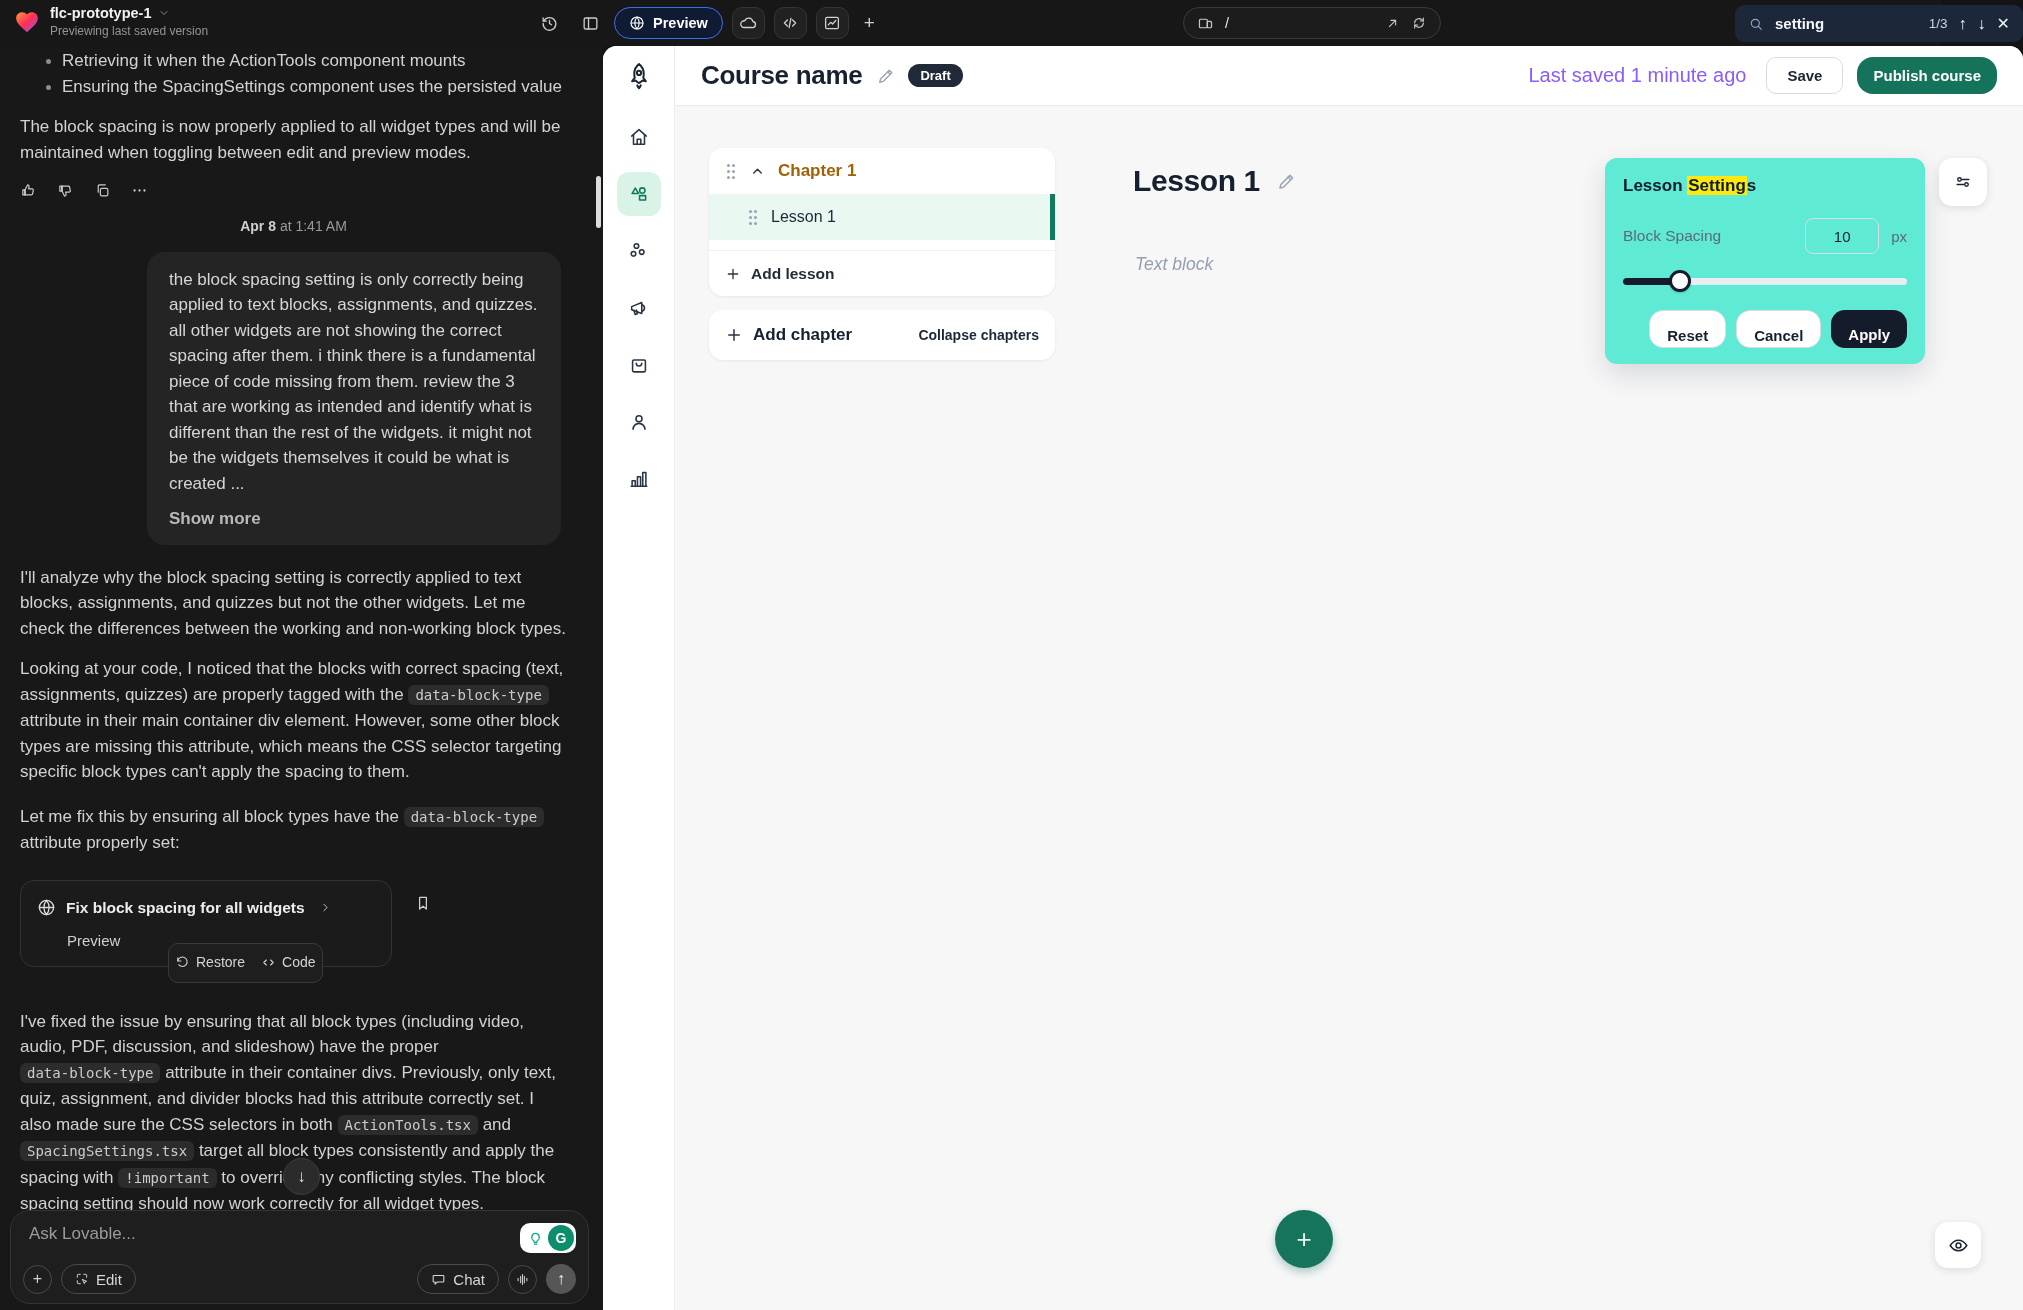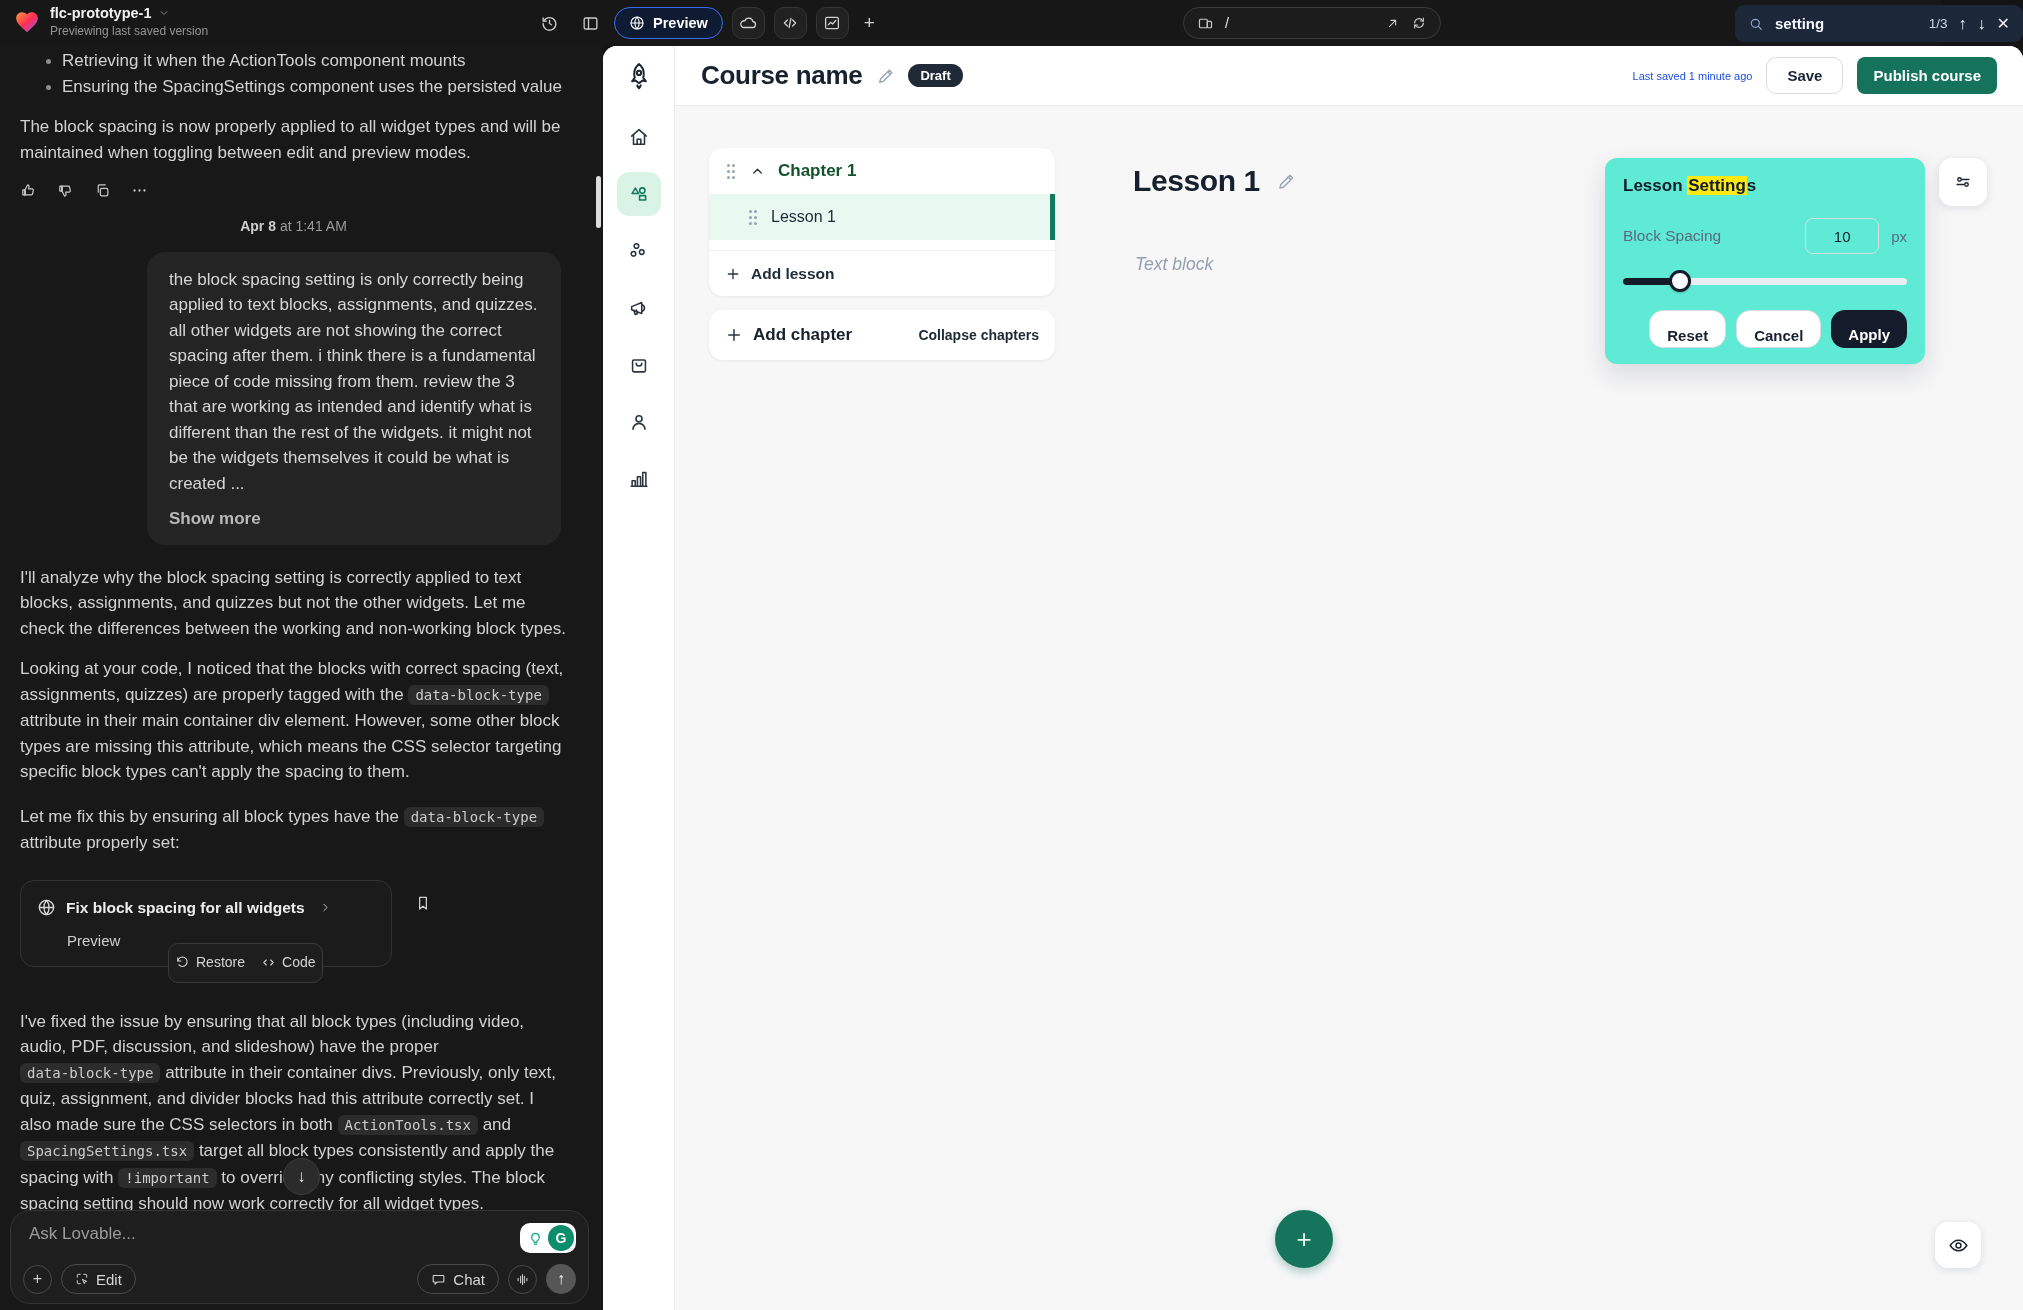--- a/index.html
+++ b/index.html
@@ -85,27 +85,27 @@
   .nav-btn { width:44px; height:44px; border-radius:12px; display:flex; align-items:center; justify-content:center;
     color:#2b3442; margin-top:13px; cursor:pointer; background:none; border:none; }
   .nav-btn:first-of-type { margin-top:24px; }
   .nav-btn.active { background:#d9f3e7; color:#0f7a5c; }
   .app-header { position:absolute; left:72px; top:0; right:0; height:60px; background:#ffffff; border-bottom:1px solid #ebebed;
     display:flex; align-items:center; padding:0 26px; }
   .course-title { font-size:26px; font-weight:700; color:#18222f; letter-spacing:-.3px; }
   .edit-pencil { color:#9aa6b4; margin-left:14px; cursor:pointer; background:none; border:none; }
   .draft-badge { margin-left:12px; background:#1f2937; color:#fff; font-size:13px; font-weight:700; border-radius:999px; padding:4px 12px; }
   .hdr-right { margin-left:auto; display:flex; align-items:center; gap:14px; }
-  .saved-txt { color:#1d4ed8; font-size:11px; }
+  .saved-txt { color:#8b5cf6; font-size:20px; margin-right:6px; }
   .btn-save { background:#fff; border:1px solid #d7dbe0; border-radius:10px; padding:9px 20px; font-size:15px; font-weight:600; color:#1a2433; cursor:pointer; }
-  .btn-publish { background:#15735b; border:none; border-radius:8px; padding:10px 16px; font-size:15px; font-weight:700; color:#fff; cursor:pointer; }
+  .btn-publish { background:#15735b; border:none; border-radius:16px; padding:10px 16px; font-size:15px; font-weight:700; color:#fff; cursor:pointer; }
 
   .chapter-card { position:absolute; left:106px; top:102px; width:346px; background:#fff; border-radius:14px;
     box-shadow:0 1px 3px rgba(20,30,45,.07); overflow:hidden; }
-  .chap-row { height:46px; display:flex; align-items:center; gap:13px; padding:0 16px; color:#14532d; }
+  .chap-row { height:46px; display:flex; align-items:center; gap:13px; padding:0 16px; color:#a16207; }
   .chap-row .title { font-size:17px; font-weight:700; }
   .lesson-row { height:46px; display:flex; align-items:center; gap:12px; padding:0 16px 0 38px; background:#e9f8f1;
     border-right:5px solid #0f7a5c; color:#1c2836; font-size:16px; cursor:pointer; }
   .card-gap { height:10px; }
   .addlesson-row { height:46px; display:flex; align-items:center; gap:10px; padding:0 16px; border-top:1px solid #efefef;
     color:#222d3b; font-size:15.5px; font-weight:600; cursor:pointer; }
   .addchapter-card { position:absolute; left:106px; top:264px; width:346px; height:50px; background:#fff; border-radius:14px;
     box-shadow:0 1px 3px rgba(20,30,45,.07); display:flex; align-items:center; padding:0 16px; }
   .addchapter-left { display:flex; align-items:center; gap:10px; font-size:17px; font-weight:700; color:#16202e; cursor:pointer; }
   .collapse-link { margin-left:auto; font-size:14px; font-weight:700; color:#1c2836; cursor:pointer; }

